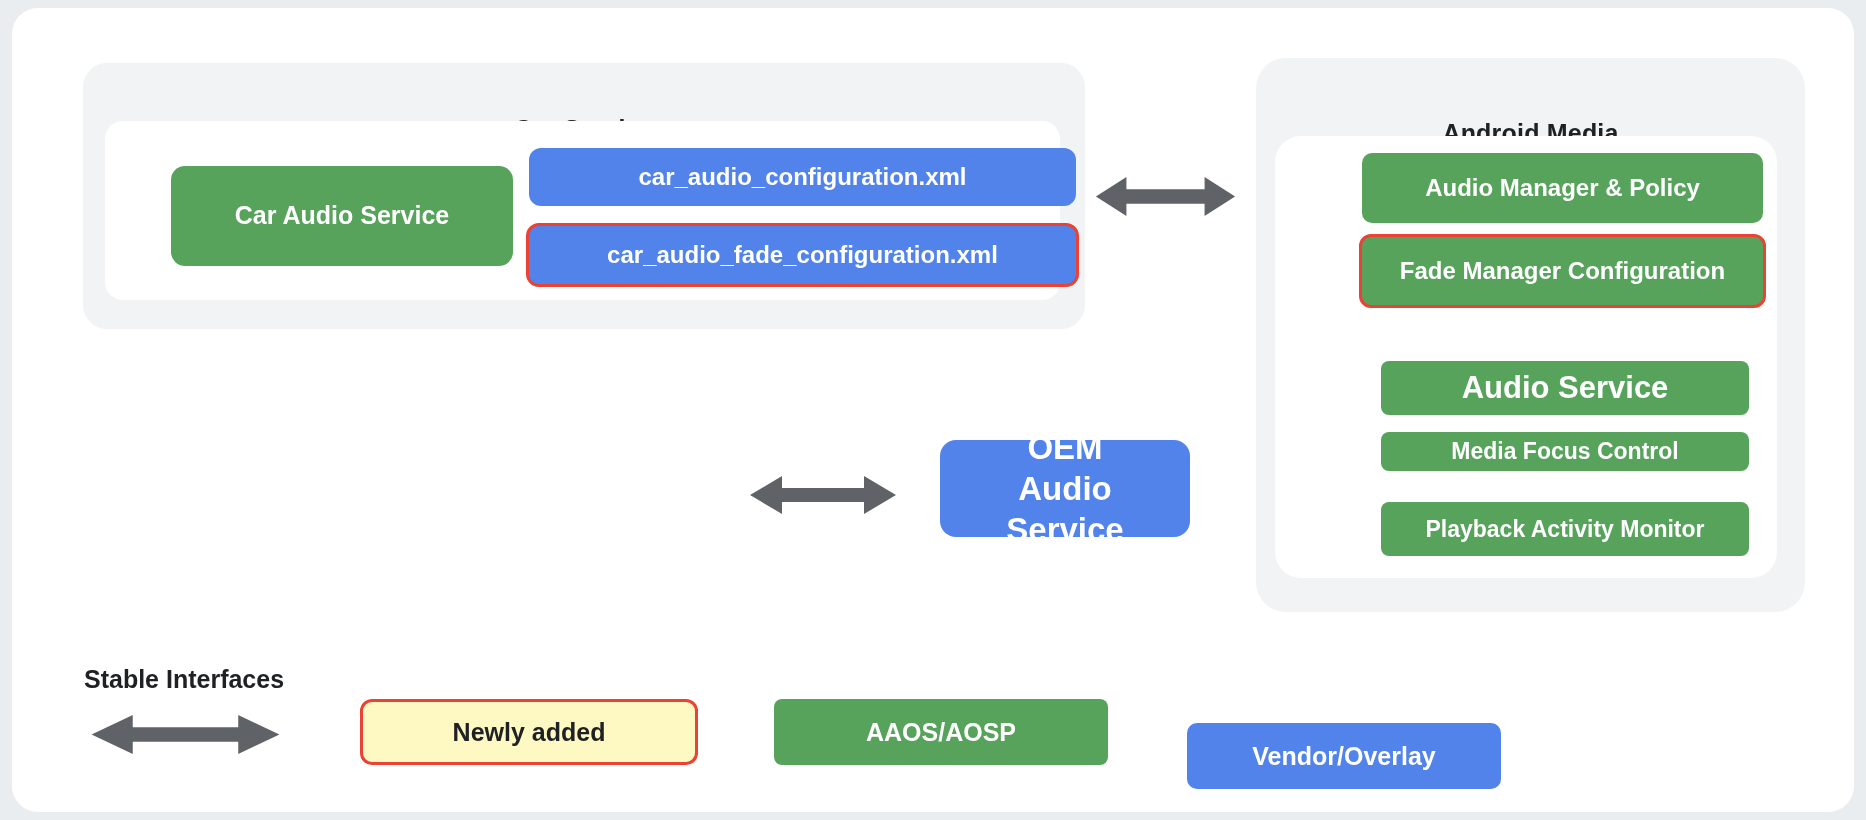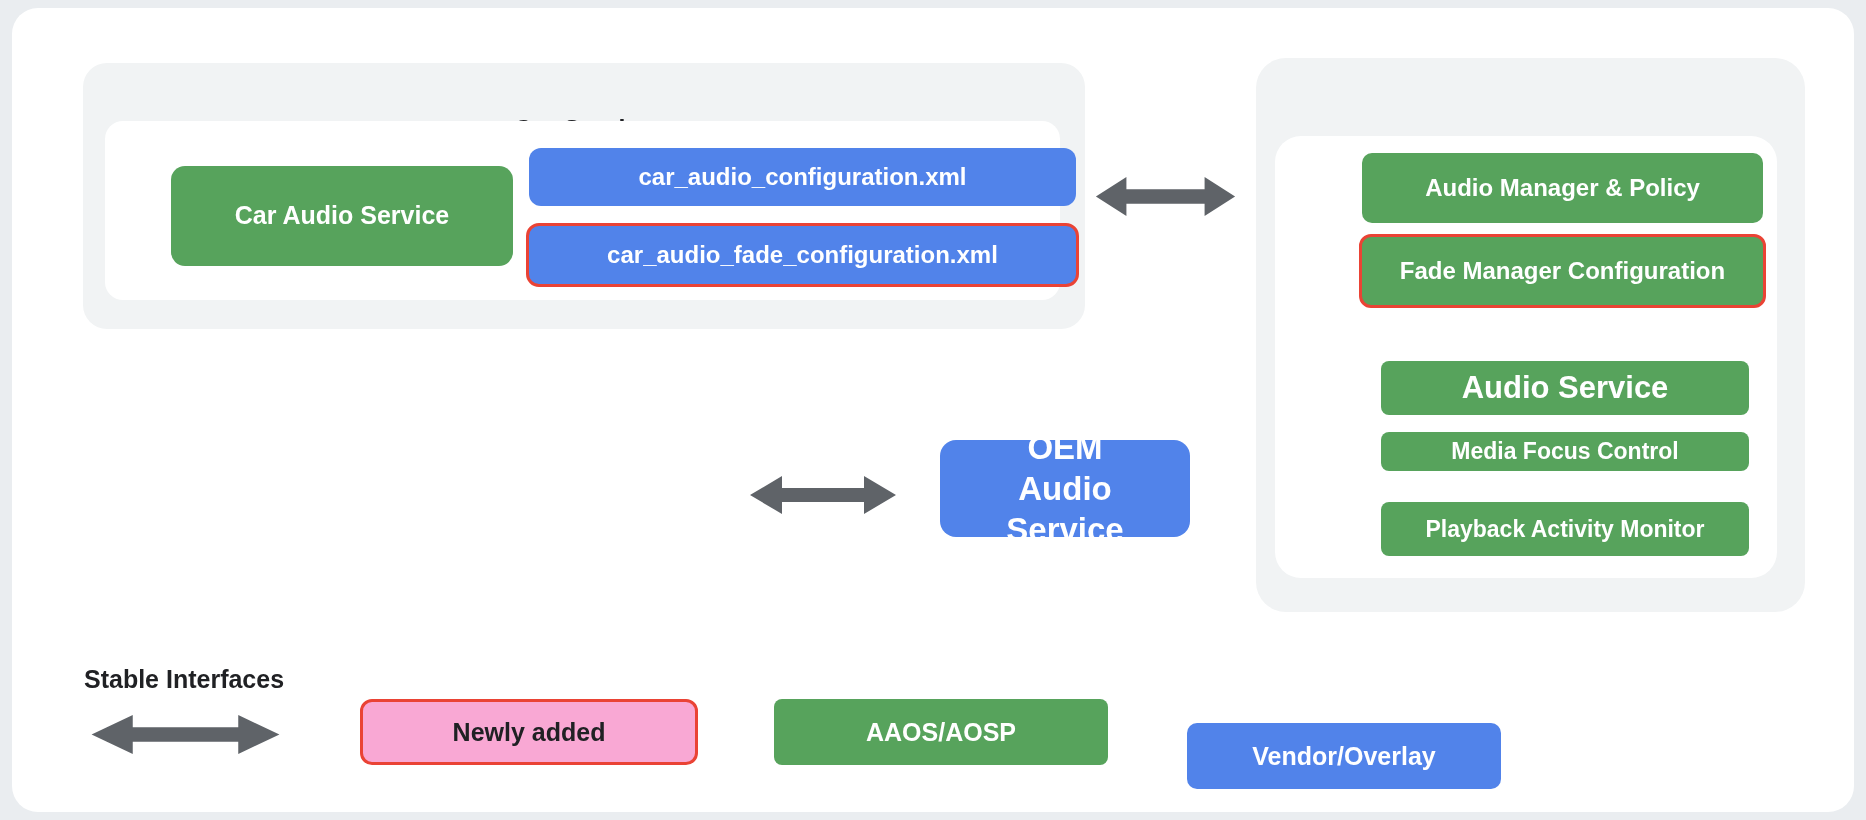--- a/index.html
+++ b/index.html
@@ -71,21 +71,21 @@
   .legend-label {
     position:absolute; left:72px; top:657px;
     font-size:25px; font-weight:700; color:var(--text-dark,#202124);
   }
   .legend-box {
     position:absolute; top:691px; height:66px;
     display:flex; align-items:center; justify-content:center;
     font-size:25px; font-weight:700; color:#ffffff;
   }
   .l-newly-added {
-    left:348px; width:338px; background:#f9a8d4; border:3px solid var(--red,#ea4335);
+    left:348px; width:338px; background:#fef9c3; border:3px solid var(--red,#ea4335);
     border-radius:12px; color:var(--text-dark,#202124);
   }
   .l-aaos { left:762px; width:334px; border-radius:8px; }
   .l-vendor { left:1175px; width:314px; border-radius:10px;margin-top:24px; }
 </style>
 </head>
 <body>
 
 <div class="page">
   <div class="card">
@@ -99,20 +99,21 @@
       </div>
     </section>
 
     <span class="arrow a-top">
       <svg viewBox="0 0 150 44" preserveAspectRatio="none" aria-hidden="true">
         <path d="M2 22 L34 3 L34 15 L116 15 L116 3 L148 22 L116 41 L116 29 L34 29 L34 41 Z"></path>
       </svg>
     </span>
 
     <section class="group g-android-media">
+      <div class="group-title">Android Media</div>
       <div class="panel">
         <div class="node green n-audio-manager">Audio Manager &amp; Policy</div>
         <div class="node green outlined n-fade-manager">Fade Manager Configuration</div>
         <div class="node green n-audio-service">Audio Service</div>
         <div class="node green n-media-focus">Media Focus Control</div>
         <div class="node green n-playback">Playback Activity Monitor</div>
       </div>
     </section>
 
 

